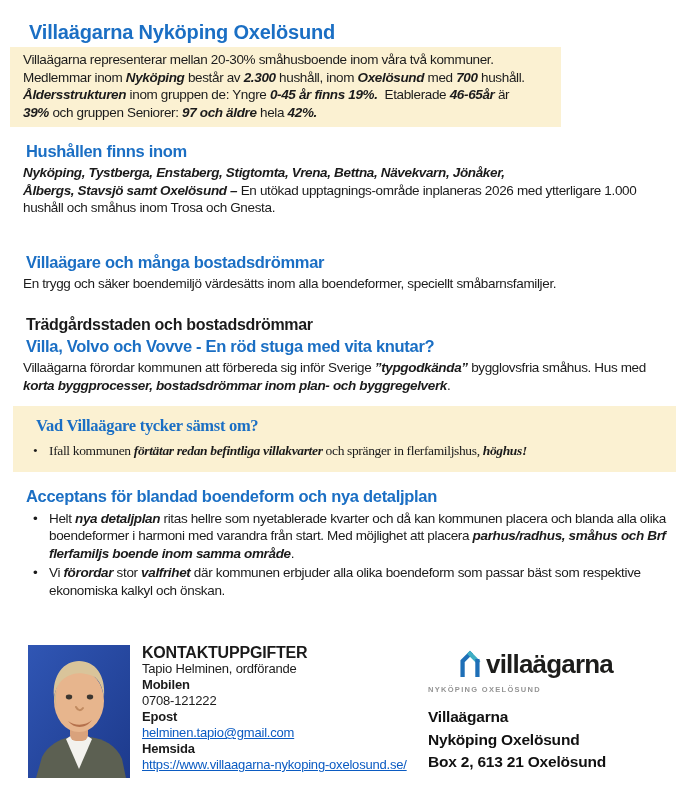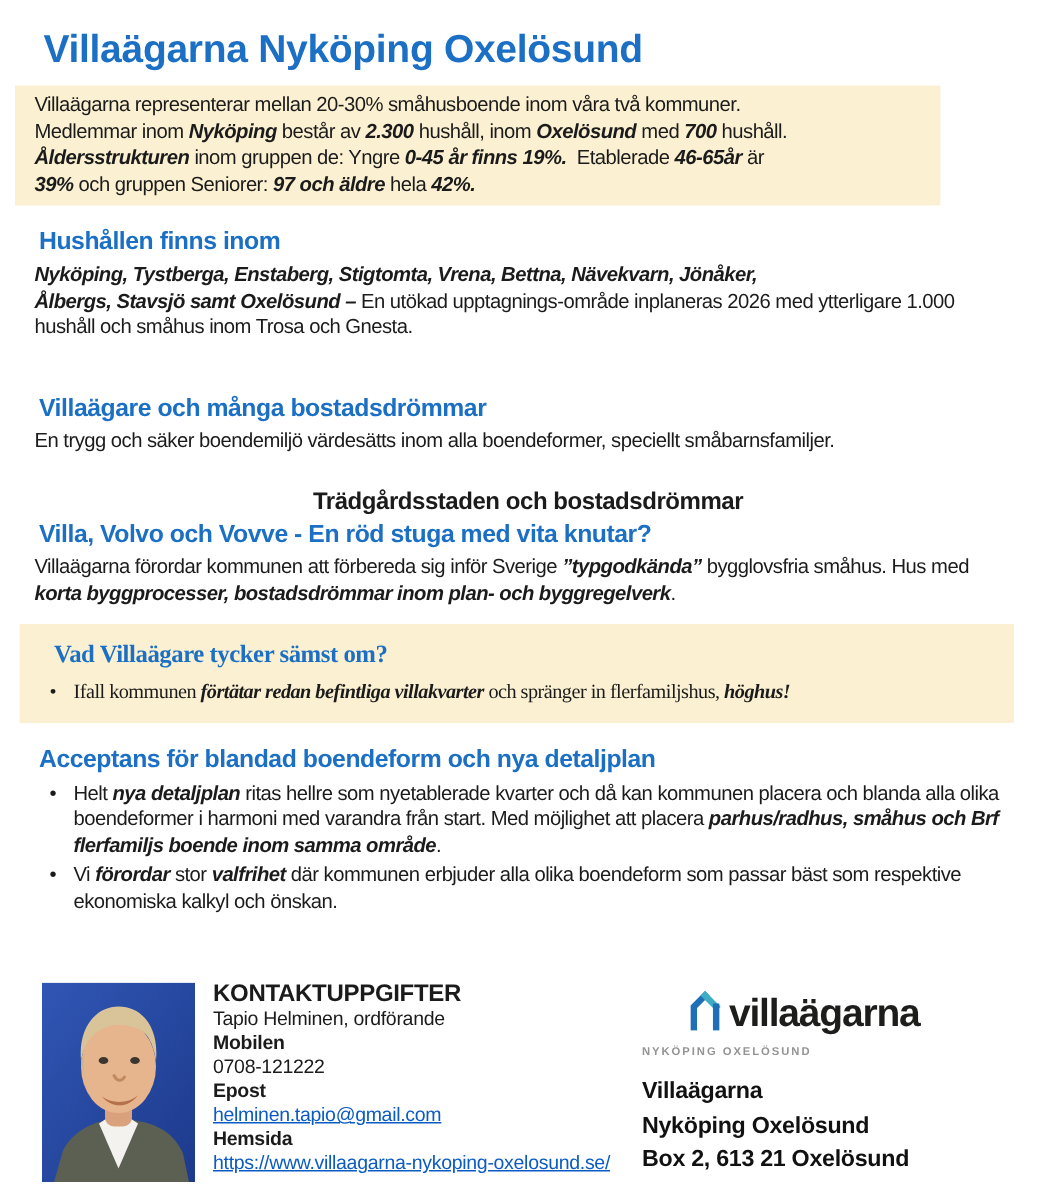--- a/index.html
+++ b/index.html
@@ -18,50 +18,50 @@
   }
   .page{padding:16px 22px 0 23px;position:relative;}
 
   .eyebrow{
     margin:0 0 0 11px;
     font-size:14.5px;font-weight:bold;font-style:italic;
     color:var(--eyebrow-red);line-height:18px;letter-spacing:-0.2px;
   }
   .page-title{
     margin:3px 0 0 6px;
-    font-size:26px;font-weight:bold;color:var(--heading-blue);
+    font-size:20px;font-weight:bold;color:var(--heading-blue);
     line-height:26px;letter-spacing:-0.2px;
   }
 
   .rich{white-space:pre-wrap;}
   .body-text{
     font-size:13.5px;line-height:17.5px;letter-spacing:-0.35px;color:var(--text);
   }
   .s-n{font-weight:normal;font-style:normal;}
   .s-bi{font-weight:bold;font-style:italic;}
 
   .box1{
-    margin:12px 0 0 -13px;width:617px;
+    margin:2px 0 0 -13px;width:551px;
     background:var(--highlight);
     padding:4px 29px 6px 13px;
   }
   .box2{
     margin:12px 0 0 -10px;width:663px;
     background:var(--highlight);
     padding:10px 8px 12px 10px;
     font-family:Liberation Serif, serif;
   }
 
   .h-blue{
     font-size:16.5px;font-weight:bold;color:var(--heading-blue);
     line-height:19px;letter-spacing:-0.3px;margin:0 0 0 3px;
   }
   .h-black{
     font-size:16px;font-weight:bold;color:var(--text);
-    line-height:19px;letter-spacing:-0.3px;margin:0 0 0 3px;text-align:center;
+    line-height:19px;letter-spacing:-0.3px;margin:0 0 0 3px;
   }
   .mt-section{margin-top:36px;}
   .mt-para{margin-top:3px;}
 
   .bullet-row{display:flex;align-items:flex-start;margin-top:2px;}
   .bullet-dot{
     width:16px;margin-left:10px;flex:0 0 16px;
     font-size:13.5px;line-height:17.5px;color:var(--text);
   }
   .bullet-body{flex:1;}

